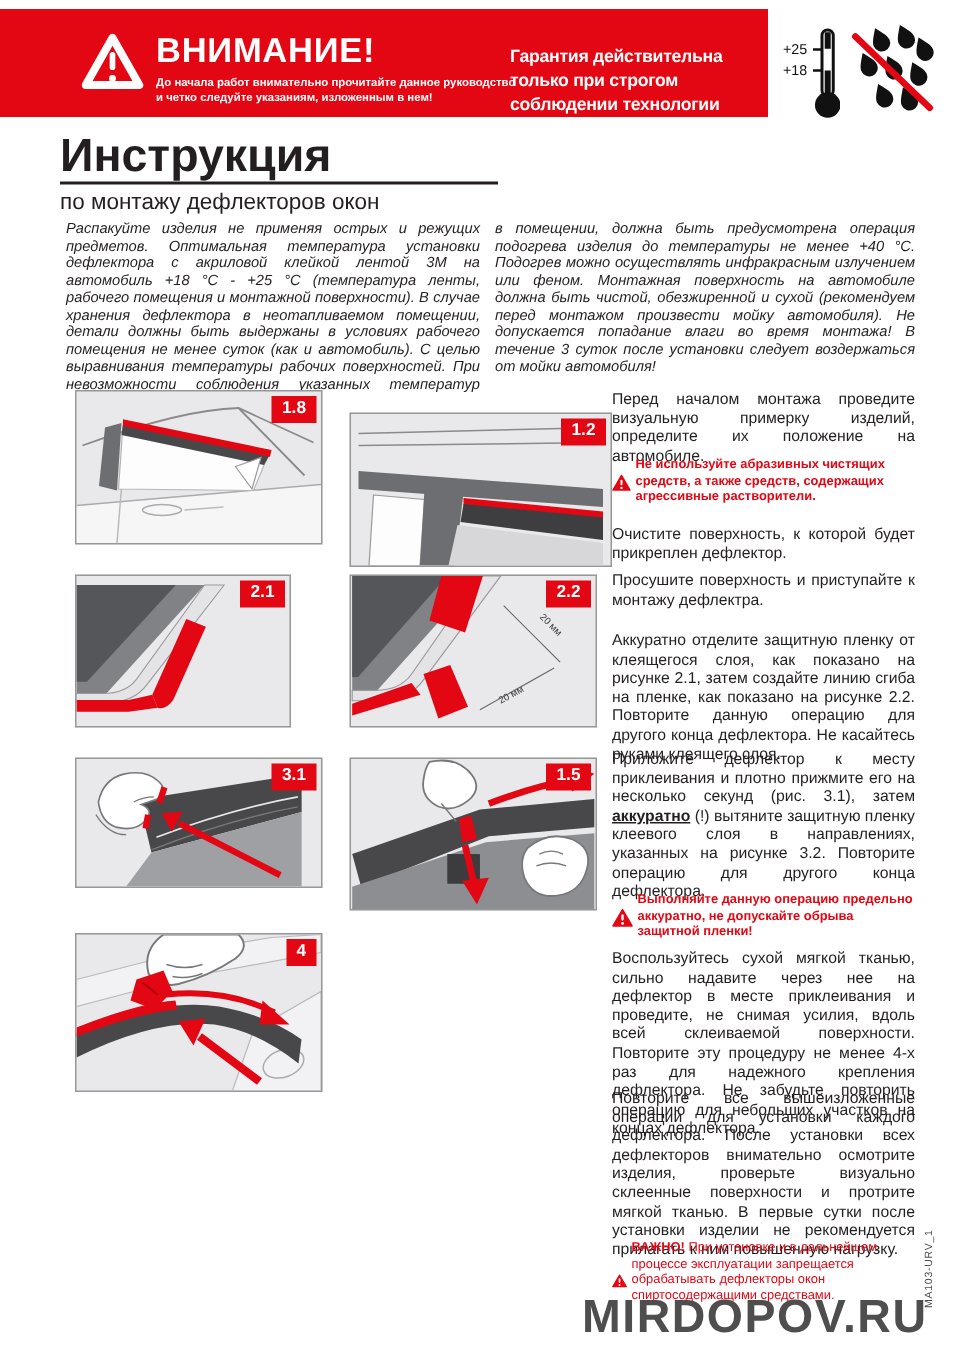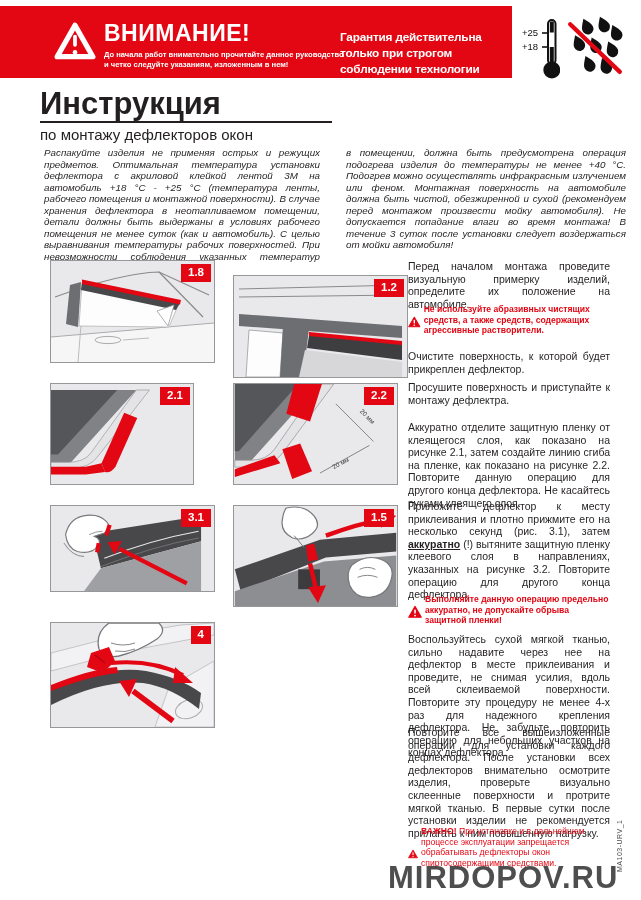--- a/index.html
+++ b/index.html
@@ -16,21 +16,21 @@
   .rain{position:absolute;left:566px;top:16px;}
 
   
   .title-block{position:absolute;left:40px;top:88px;width:292px;}
   .doc-title{font-size:31px;font-weight:bold;line-height:32px;border-bottom:2px solid #231f20;padding-bottom:1px;}
   .doc-subtitle{font-size:15px;padding-top:3px;}
 
   
   .intro-left,.intro-right{position:absolute;top:147px;font-style:italic;font-size:9.8px;line-height:11.5px;text-align:justify;}
   .intro-left{left:44px;width:276px;text-align-last:justify;}
-  .intro-right{left:330px;width:280px;margin-left:16px;}
+  .intro-right{left:330px;width:280px;}
 
   
   .fig{position:absolute;background:#e9e9eb;border:1px solid #97979a;box-sizing:border-box;}
   .fig svg{position:absolute;left:0;top:0;width:100%;height:100%;}
   .fig11{left:50px;top:260px;width:165px;height:103px;}
   .fig12{left:233px;top:260px;width:175px;height:103px;margin-top:15px;}
   .fig21{left:50px;top:383px;width:144px;height:102px;}
   .fig22{left:233px;top:383px;width:165px;height:102px;}
   .fig31{left:50px;top:505px;width:165px;height:87px;}
   .fig32{left:233px;top:505px;width:165px;height:102px;}

